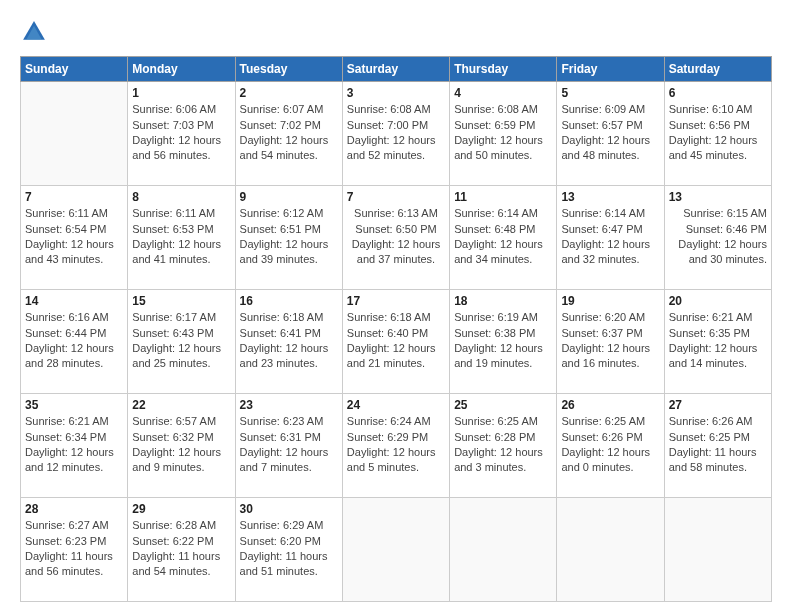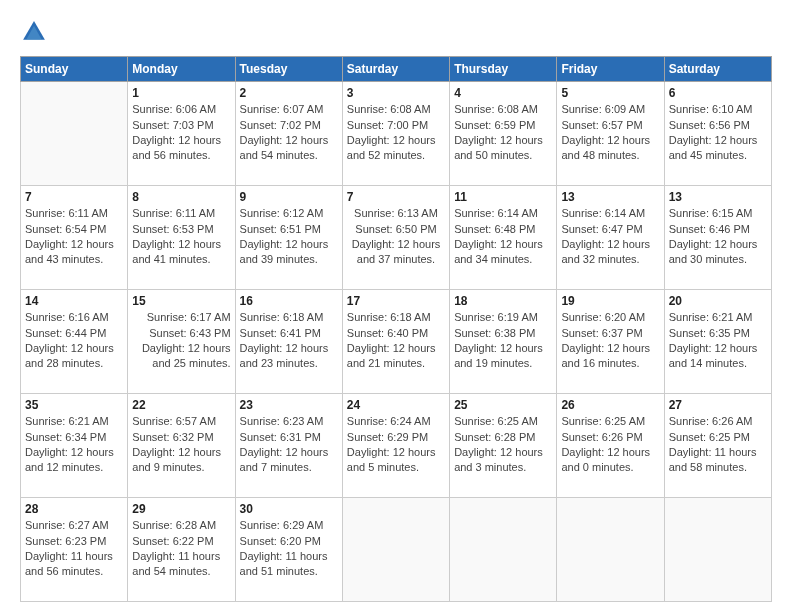--- a/index.html
+++ b/index.html
@@ -218,37 +218,37 @@
           </td>
           <td>
             <span class="day-number">13</span>
             <div class="sun-info" style="white-space: pre-line;">Sunrise: 6:14 AM
 Sunset: 6:47 PM
 Daylight: 12 hours
 and 32 minutes.</div>
           </td>
           <td>
             <span class="day-number">13</span>
-            <div class="sun-info" style="white-space: pre-line;">Sunrise: 6:15 AM
+            <div class="sun-info" style="white-space: pre-line; text-align: right;">Sunrise: 6:15 AM
 Sunset: 6:46 PM
 Daylight: 12 hours
 and 30 minutes.</div>
           </td>
         </tr>
         <tr>
           <td>
             <span class="day-number">14</span>
             <div class="sun-info" style="white-space: pre-line;">Sunrise: 6:16 AM
 Sunset: 6:44 PM
 Daylight: 12 hours
 and 28 minutes.</div>
           </td>
           <td>
             <span class="day-number">15</span>
-            <div class="sun-info" style="white-space: pre-line; text-align: right;">Sunrise: 6:17 AM
+            <div class="sun-info" style="white-space: pre-line;">Sunrise: 6:17 AM
 Sunset: 6:43 PM
 Daylight: 12 hours
 and 25 minutes.</div>
           </td>
           <td>
             <span class="day-number">16</span>
             <div class="sun-info" style="white-space: pre-line;">Sunrise: 6:18 AM
 Sunset: 6:41 PM
 Daylight: 12 hours
 and 23 minutes.</div>

